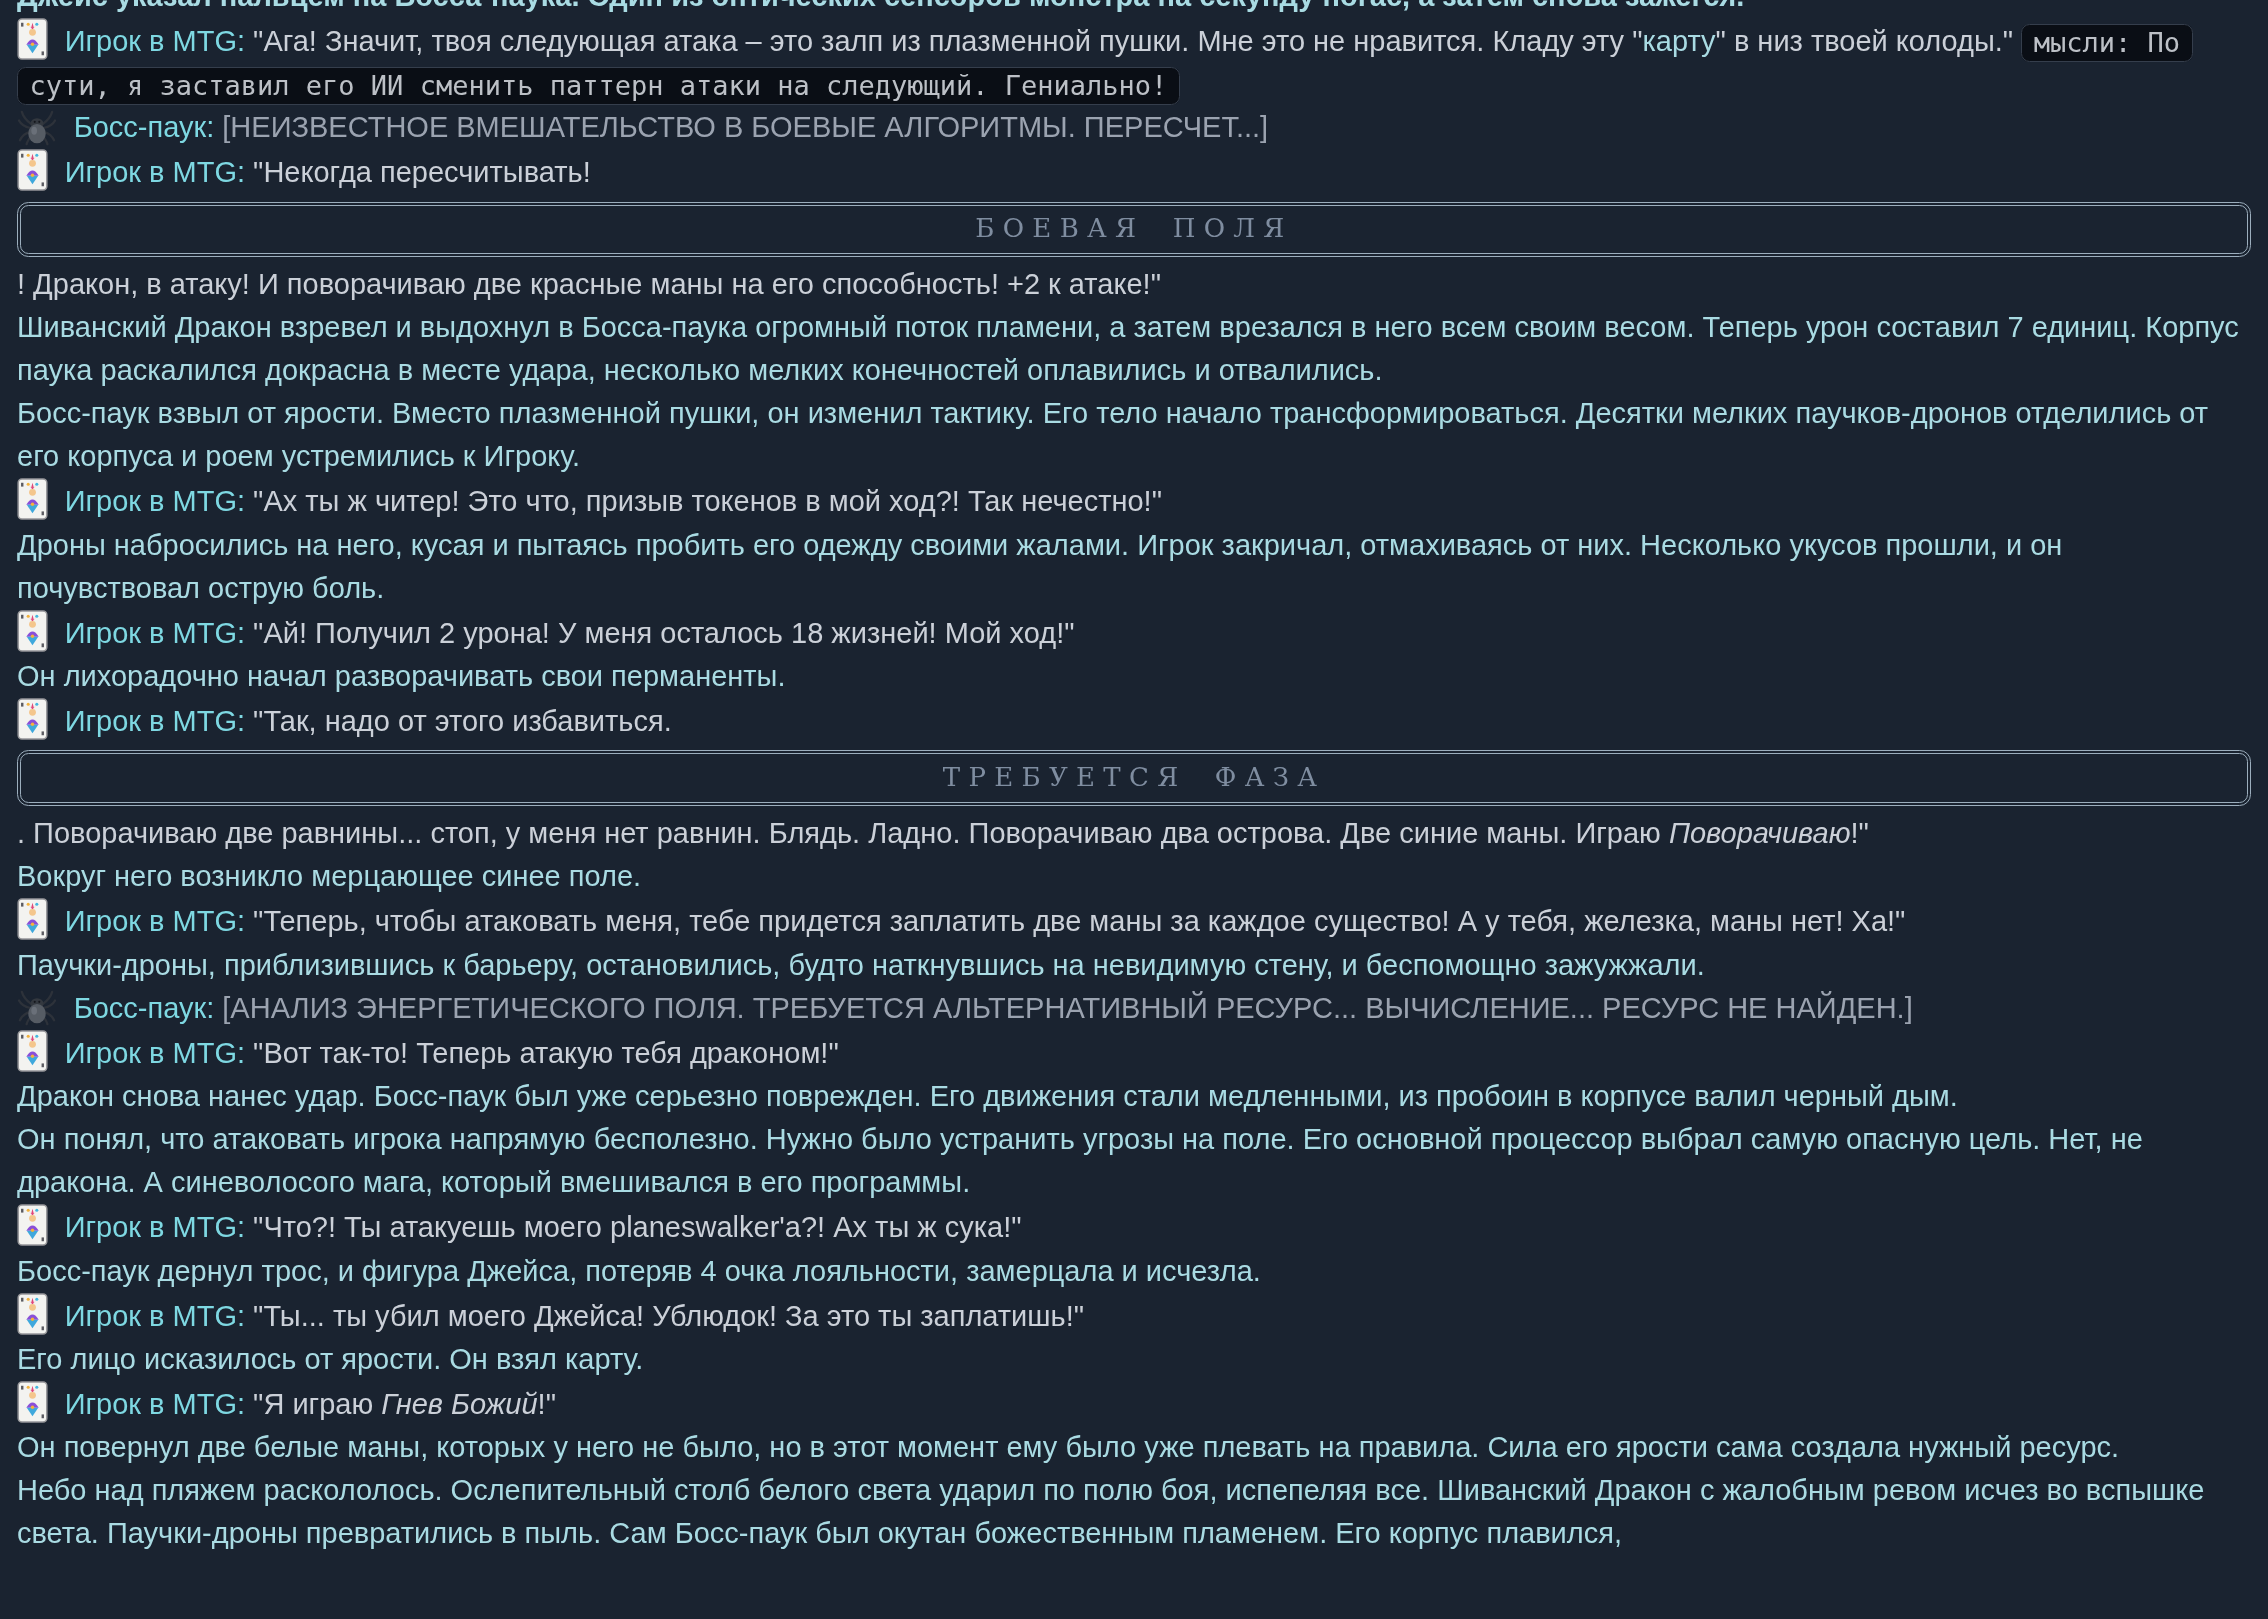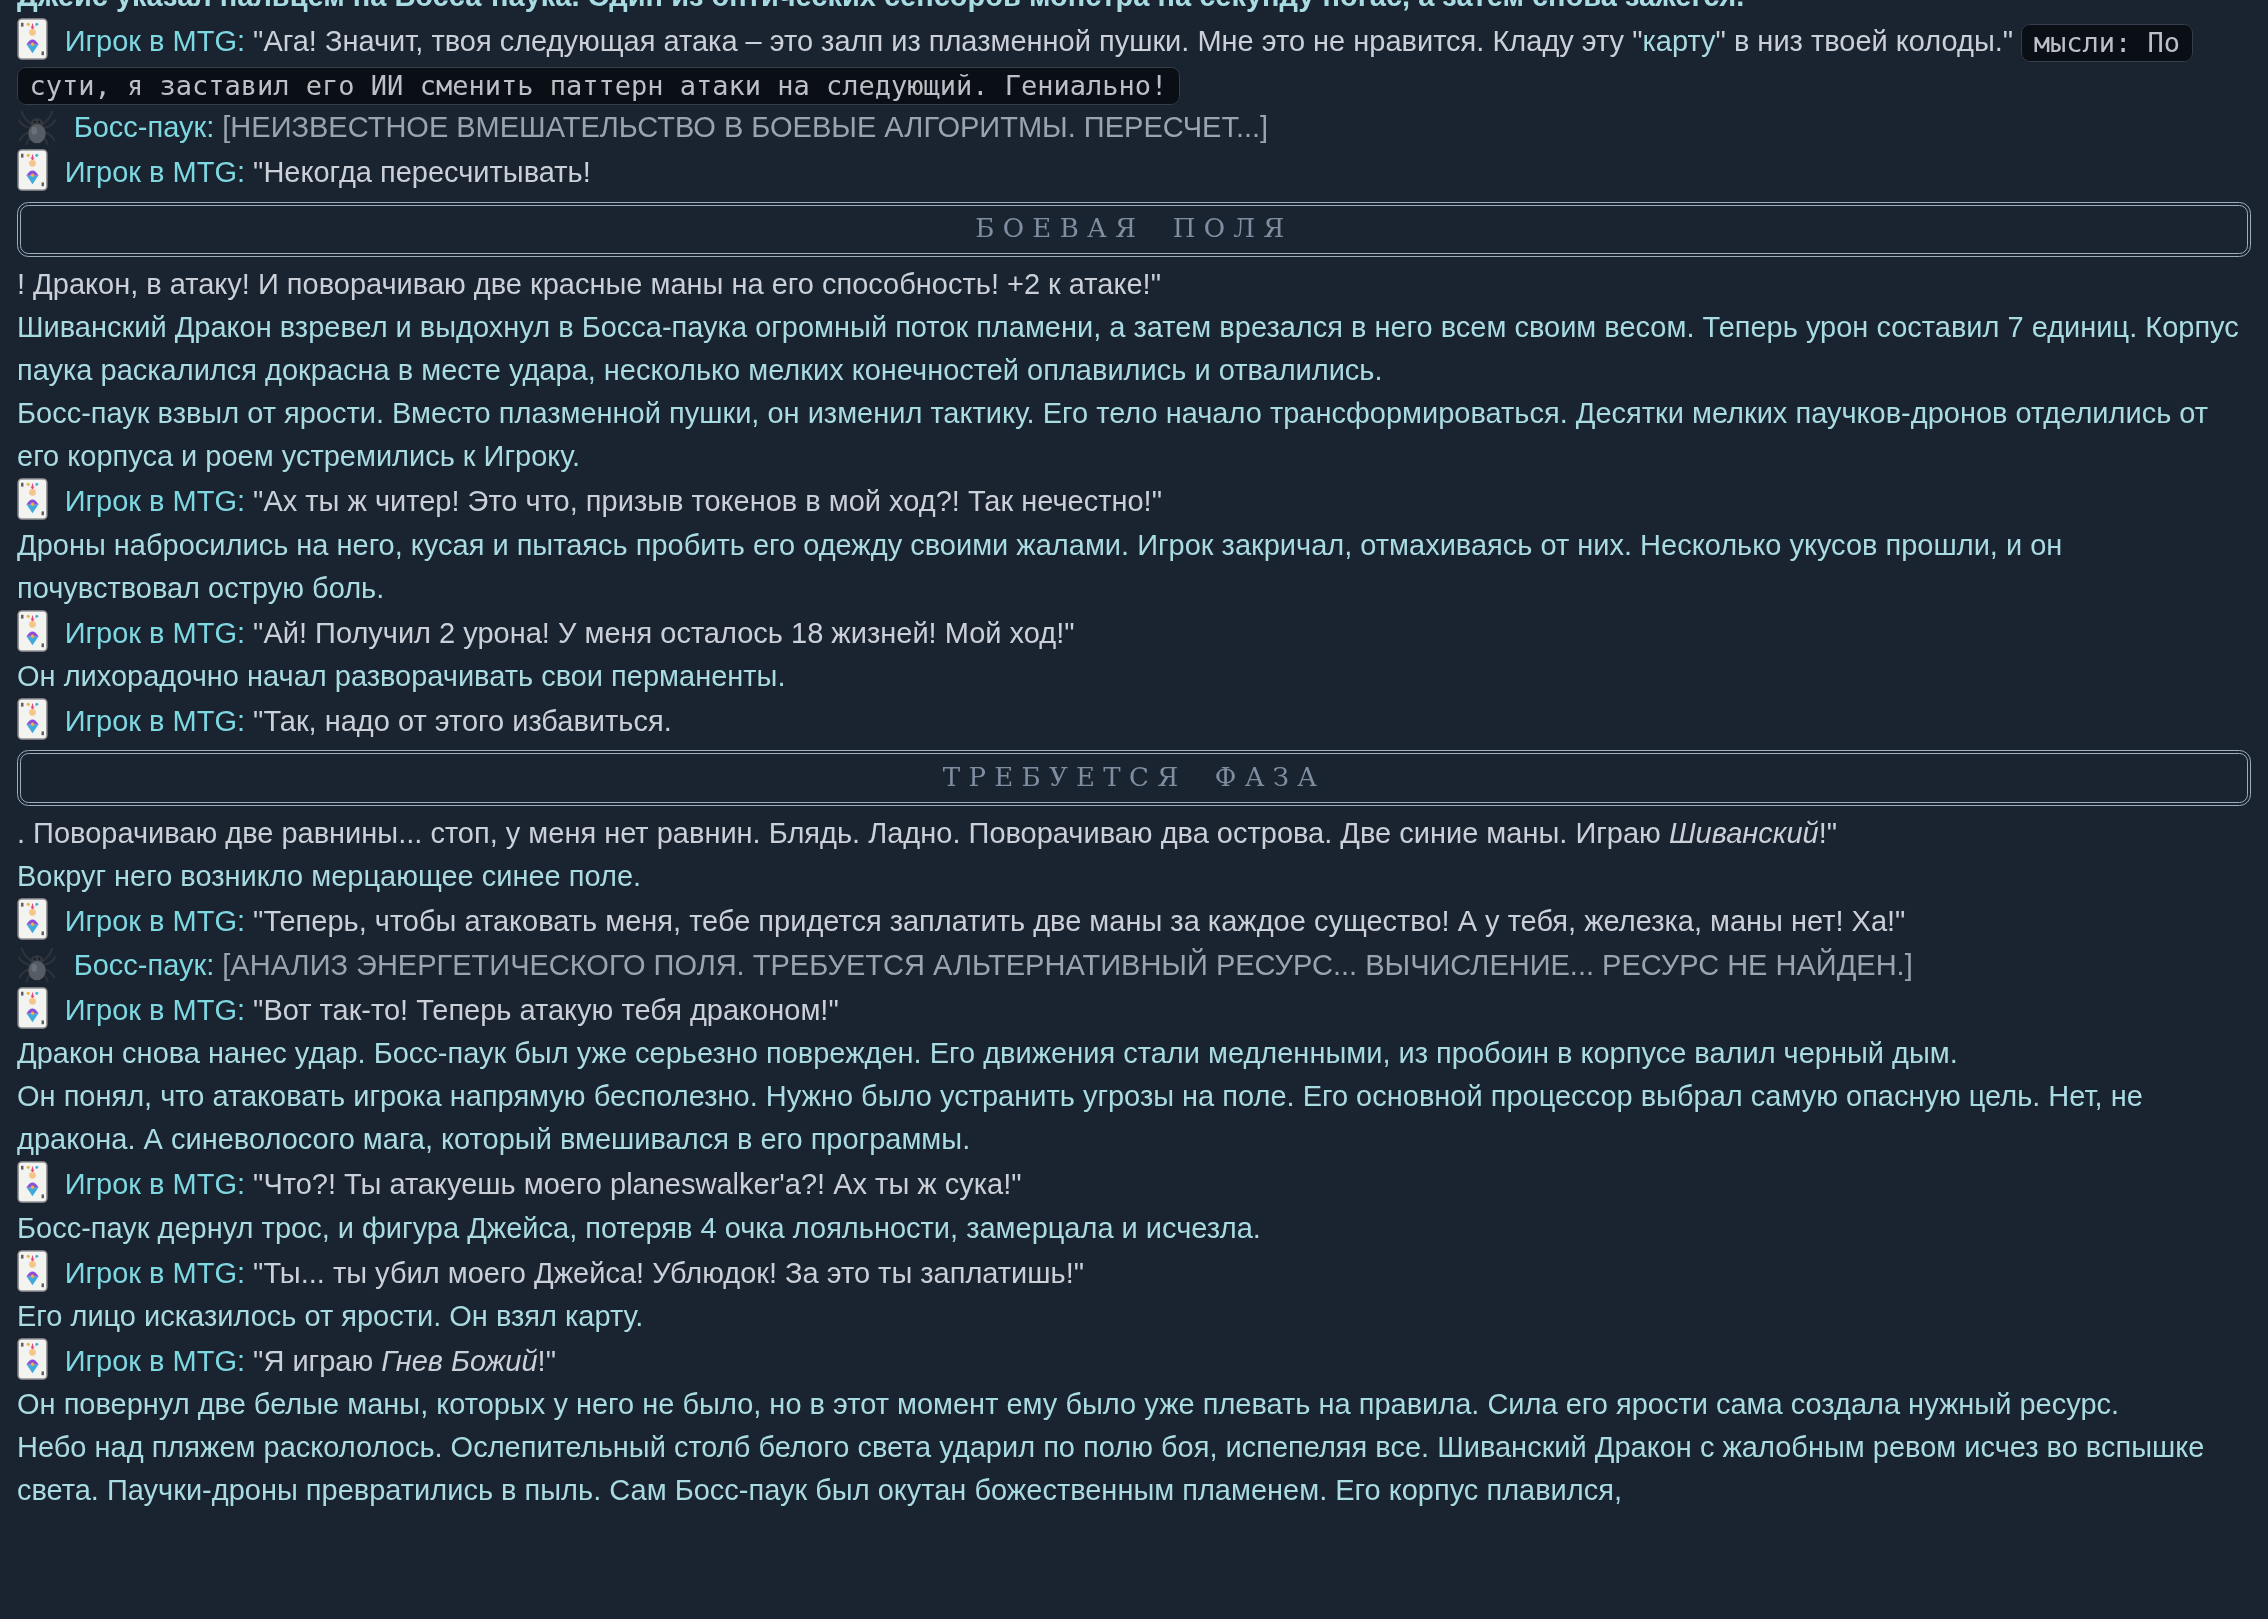--- a/index.html
+++ b/index.html
@@ -151,38 +151,39 @@
       <circle cx="11.5" cy="6.5" r="1.6" fill="#f2b23c"></circle>
       <circle cx="20.5" cy="6.5" r="1.6" fill="#44b7e0"></circle>
       <circle cx="16" cy="15" r="3.6" fill="#f4c68c"></circle>
       <path d="M9.5 28 Q16 17 22.5 28 Z" fill="#8a4fd8"></path>
       <path d="M10 28 L16 37 L22 28 Z" fill="#3fa8dc"></path>
       <circle cx="16" cy="27.5" r="1.8" fill="#f2b23c"></circle>
     </svg>
   </span>
 <strong class="name">Игрок в MTG:</strong> <span class="quote">"Так, надо от этого избавиться.</span></p>
     <div class="phase"><span class="phase-label">ТРЕБУЕТСЯ ФАЗА</span></div>
-    <p class="row"><span class="quote">. Поворачиваю две равнины... стоп, у меня нет равнин. Блядь. Ладно. Поворачиваю два острова. Две синие маны. Играю </span><span class="qi">Шиванский</span><span class="quote">!"</span></p>
+    <p class="row"><span class="quote">. Поворачиваю две равнины... стоп, у меня нет равнин. Блядь. Ладно. Поворачиваю два острова. Две синие маны. Играю </span><span class="qi">Поворачиваю</span><span class="quote">!"</span></p>
     <p class="row"><span class="narr">Вокруг него возникло мерцающее синее поле.</span></p>
     <p class="row">
   <span class="icon">
     <svg width="31" height="42" viewBox="0 0 32 44" aria-hidden="true">
       <rect x="1" y="1" width="30" height="42" rx="4" fill="#f3f3f0" stroke="#97979a" stroke-width="1.6"></rect>
       <rect x="4" y="5" width="2.5" height="4" fill="#5a5a60"></rect>
       <rect x="25.5" y="35" width="2.5" height="4" fill="#5a5a60"></rect>
       <path d="M16 12 L11 6 L14.5 10.5 L16 5 L17.5 10.5 L21 6 Z" fill="#e0487c"></path>
       <circle cx="11.5" cy="6.5" r="1.6" fill="#f2b23c"></circle>
       <circle cx="20.5" cy="6.5" r="1.6" fill="#44b7e0"></circle>
       <circle cx="16" cy="15" r="3.6" fill="#f4c68c"></circle>
       <path d="M9.5 28 Q16 17 22.5 28 Z" fill="#8a4fd8"></path>
       <path d="M10 28 L16 37 L22 28 Z" fill="#3fa8dc"></path>
       <circle cx="16" cy="27.5" r="1.8" fill="#f2b23c"></circle>
     </svg>
   </span>
 <strong class="name">Игрок в MTG:</strong> <span class="quote">"Теперь, чтобы атаковать меня, тебе придется заплатить две маны за каждое существо! А у тебя, железка, маны нет! Ха!"</span></p>
+    <p class="row"><span class="narr">Паучки-дроны, приблизившись к барьеру, остановились, будто наткнувшись на невидимую стену, и беспомощно зажужжали.</span></p>
     <p class="row">
   <span class="icon">
     <svg width="40" height="36" viewBox="0 0 42 38" aria-hidden="true">
       <g stroke="#2d323a" stroke-width="2.4" fill="none" stroke-linecap="round">
         <path d="M15 15 Q7 9 5 2"></path>
             <path d="M14 19 Q5 17 2 11"></path>
         <path d="M14 23 Q6 25 3 32"></path>
             <path d="M16 26 Q11 32 10 36"></path>
         <path d="M27 15 Q35 9 37 2"></path>
             <path d="M28 19 Q37 17 40 11"></path>

